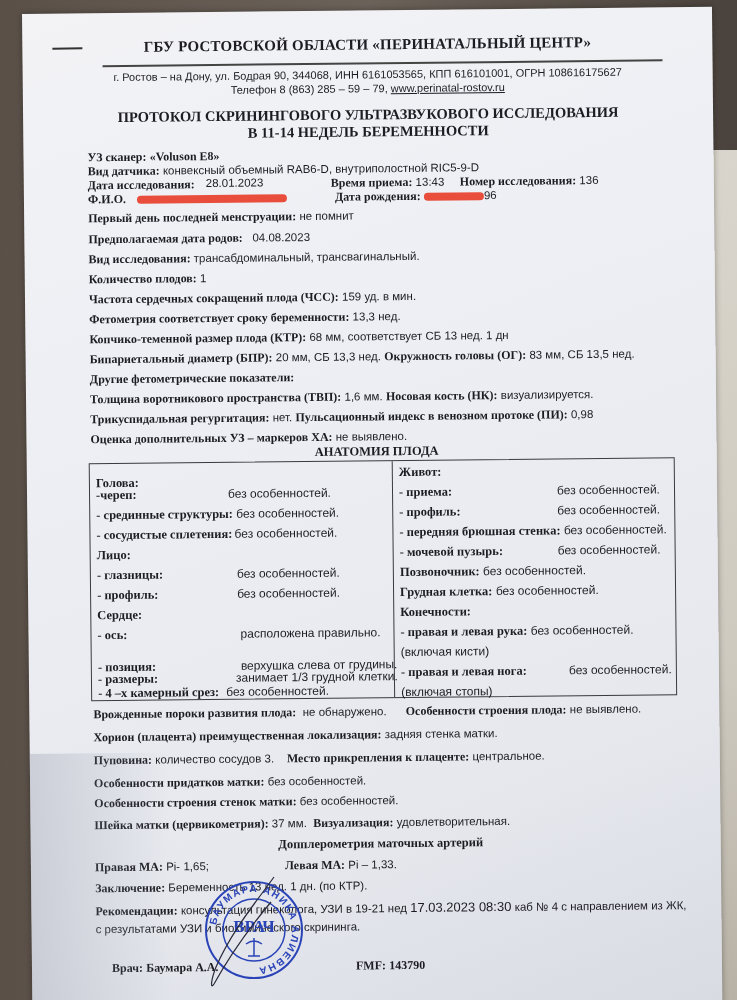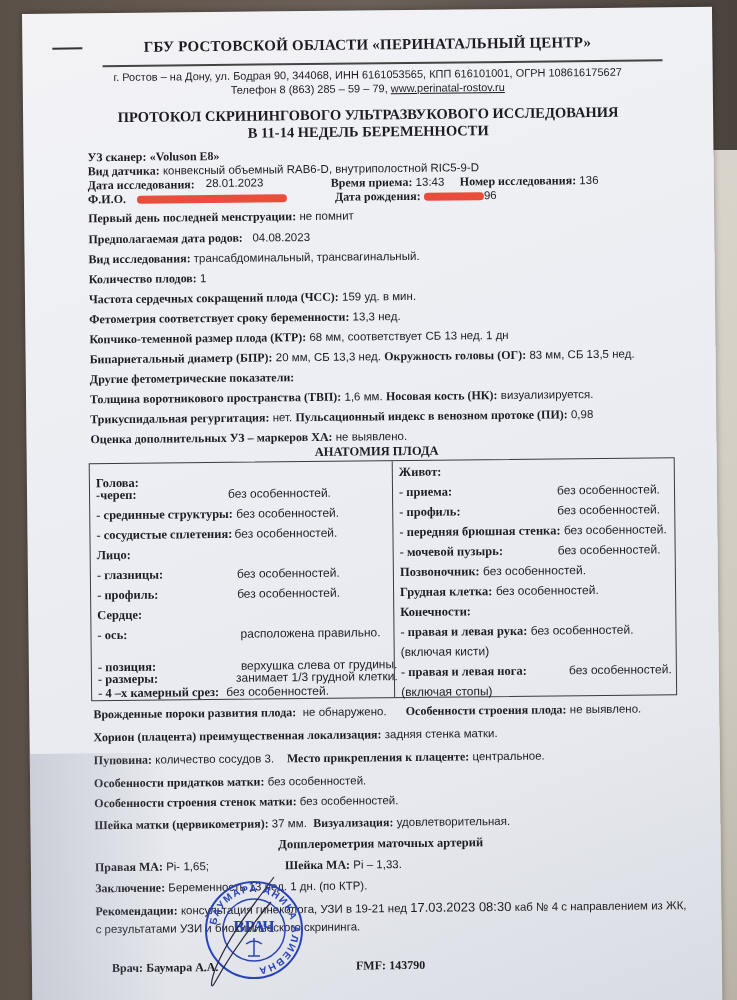--- a/index.html
+++ b/index.html
@@ -140,21 +140,21 @@
   <div class="line" style="top:694px"><b>Врожденные пороки развития плода:</b> &nbsp;<span>не обнаружено.</span> &nbsp;&nbsp;&nbsp;&nbsp;&nbsp;<b>Особенности строения плода:</b> <span>не выявлено.</span></div>
   <div class="line" style="top:717px"><b>Хорион (плацента) преимущественная локализация:</b> <span>задняя  стенка матки.</span></div>
   <div class="line" style="top:740px"><b>Пуповина:</b> <span>количество сосудов  3.</span> &nbsp;&nbsp;&nbsp;<b>Место прикрепления к плаценте:</b> <span>центральное.</span></div>
   <div class="line" style="top:763px"><b>Особенности придатков матки:</b> <span>без особенностей.</span></div>
   <div class="line" style="top:783px"><b>Особенности строения стенок матки:</b> <span>без особенностей.</span></div>
   <div class="line" style="top:805px"><b>Шейка матки (цервикометрия):</b> <span>37  мм.</span> &nbsp;<b>Визуализация:</b> <span>удовлетворительная.</span></div>
 
   <div class="center" style="top:826px">Допплерометрия маточных артерий</div>
   <div class="line" style="top:847px; width:400px">
     <b>Правая МА:</b> <span>Pi-  1,65;</span>
-    <span style="position:absolute; left:190px"><b>Шейка МА:</b> <span>Pi –  1,33.</span></span>
+    <span style="position:absolute; left:190px"><b>Левая МА:</b> <span>Pi –  1,33.</span></span>
   </div>
   <div class="line" style="top:868px"><b>Заключение:</b> <span>Беременность  13  нед. 1  дн. (по КТР).</span></div>
   <div class="line" style="top:890px">
     <b>Рекомендации:</b> <span>консультация гинеколога, УЗИ в 19-21 нед</span>
     <span style="font-size:13px">17.03.2023 08:30</span>
     <span>каб  № 4 с направлением из ЖК,</span>
   </div>
   <div class="line" style="top:910px">с результатами УЗИ и биохимического скрининга.</div>
 
   <div class="line" style="top:948px; left:80px"><b>Врач:</b> <b>Баумара А.А.</b></div>

